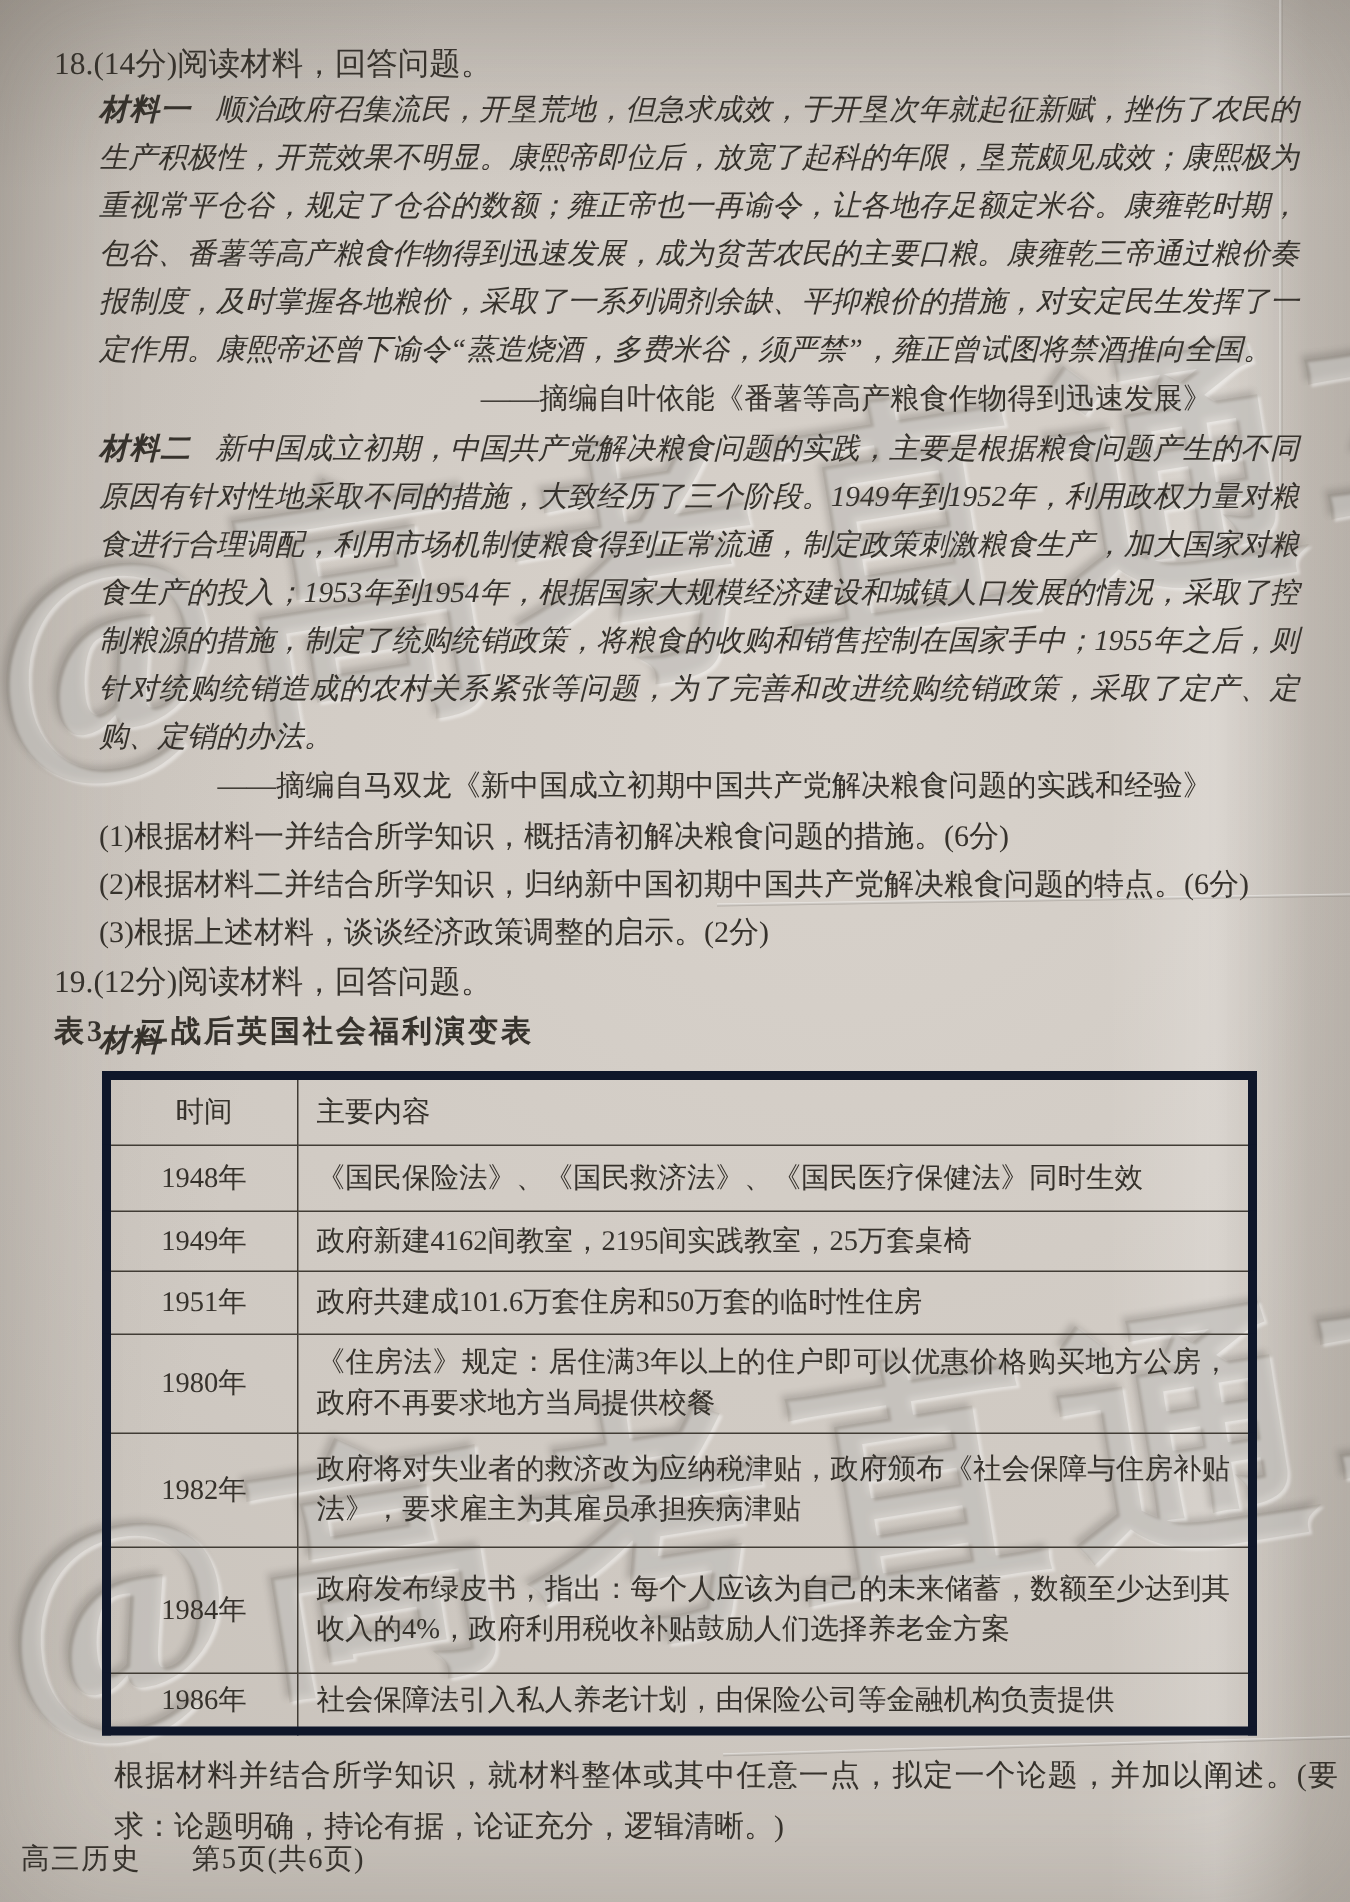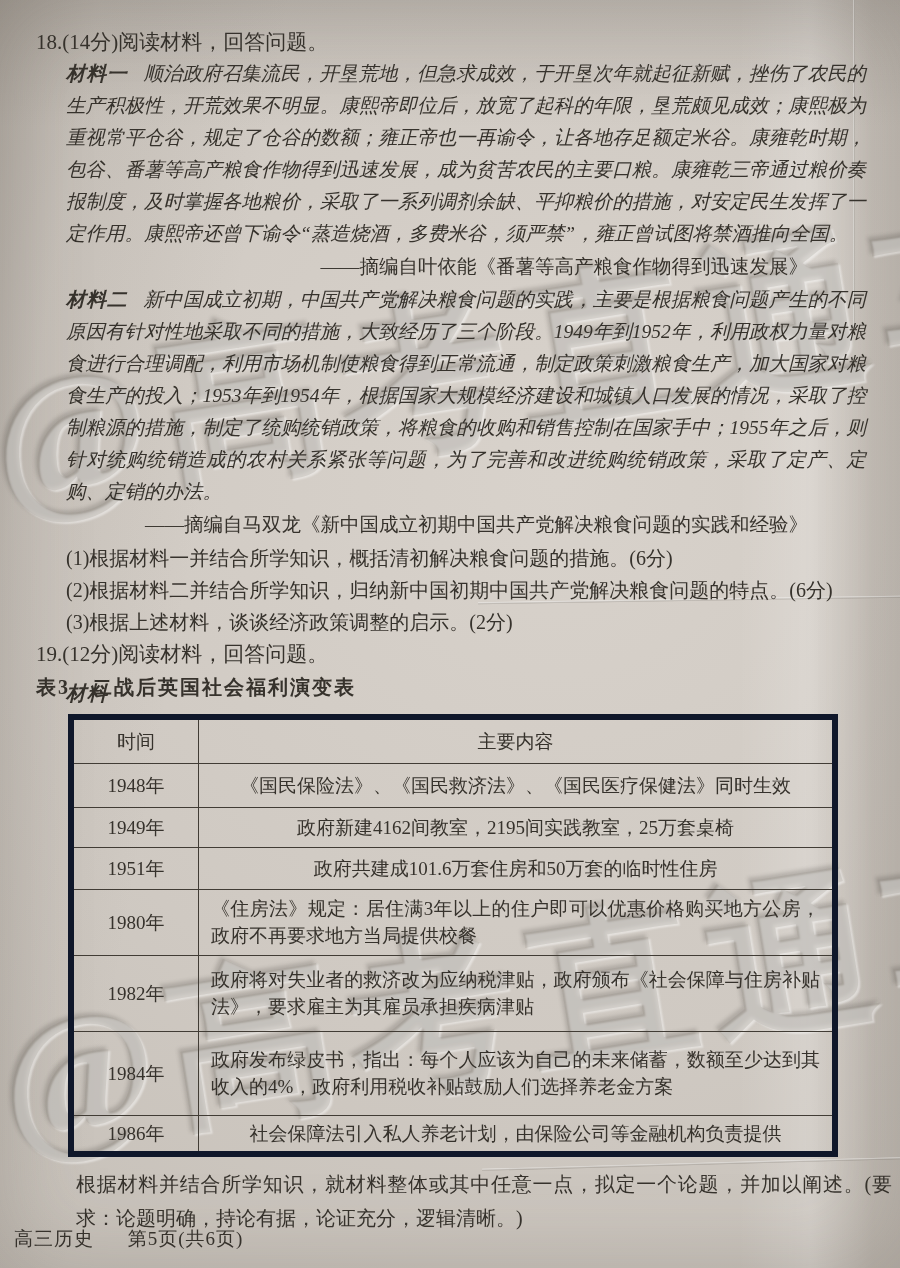--- a/index.html
+++ b/index.html
@@ -44,21 +44,21 @@
   .subq{font-size:20px;line-height:31px;margin:1px 0 0 30px;}
   .q19-title-row{position:relative;height:32px;margin-top:4px;}
   .material-label-19{position:absolute;left:30px;top:6px;font-size:20px;font-weight:bold;letter-spacing:1px;font-style:italic;}
   .table-caption{position:absolute;left:0;right:30px;top:0;text-align:left;
     font-size:20px;font-weight:bold;letter-spacing:2px;}
   table.welfare{border-collapse:collapse;margin:8px 0 0 32px;width:770px;
     border:6px solid #0f172a;table-layout:fixed;}
   table.welfare td{border:1.6px solid #413c35;font-size:19px;line-height:27px;
     padding:4px 12px;vertical-align:middle;}
   td.time-col{width:100px;text-align:center;padding:4px 4px;}
-  td.center-txt{text-align:center;}
+  td.center-txt{text-align:left;}
   td.just-txt{text-align:justify;}
   .task{font-size:20px;line-height:34px;text-align:justify;margin:10px 0 0 40px;width:816px;}
   .footer{position:absolute;left:0;bottom:16px;width:100%;text-align:left;
     font-size:19px;letter-spacing:1px;z-index:4;}
   .footer span{margin:0 14px;}
 </style>
 </head>
 <body>
 
 <div class="paper-shade"></div>

